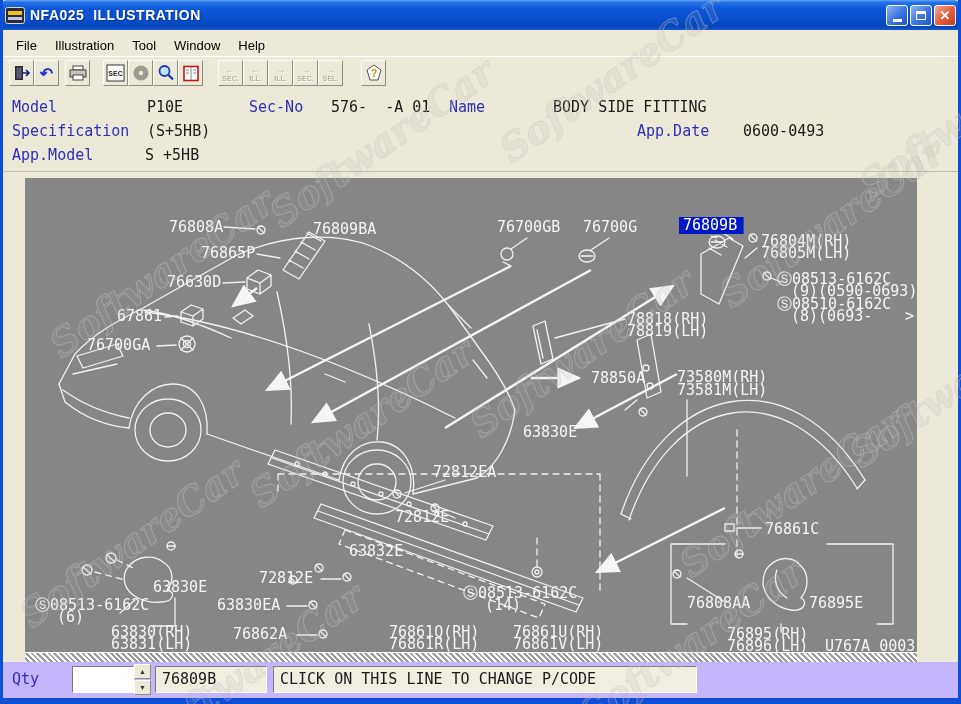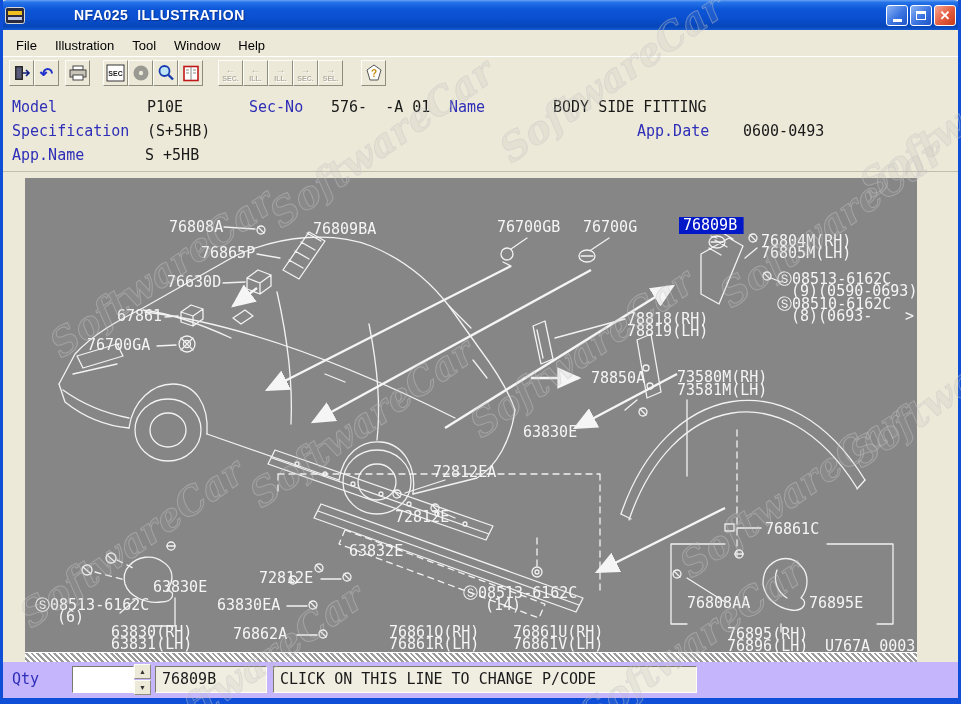--- a/index.html
+++ b/index.html
@@ -7,21 +7,21 @@
           font-family:"Liberation Sans",sans-serif;}
   
   .frame{position:absolute;inset:0;border:3px solid #0f4fd8;border-top:none;border-bottom-width:6px;
          pointer-events:none;z-index:55;}
   
   .titlebar{position:absolute;left:0;top:0;width:961px;height:30px;z-index:20;
     background:linear-gradient(180deg,#66a1f4 0%,#2573e8 8%,#0d56d8 30%,#0a4fd0 62%,#0646b8 88%,#1458cf 100%);
     border-radius:7px 7px 0 0;display:flex;align-items:center;padding:0 5px;box-sizing:border-box;}
   .appicon{width:20px;height:17px;margin-right:5px;flex:0 0 auto;}
   .wtitle{color:#fff;font-weight:bold;font-size:14px;white-space:pre;
-    text-shadow:1px 1px 1px #0a3390;letter-spacing:.5px;margin-left:44px;}
+    text-shadow:1px 1px 1px #0a3390;letter-spacing:.5px;}
   .winbtns{margin-left:auto;display:flex;gap:2px;}
   .wbtn{width:22px;height:21px;border:1px solid #fff;border-radius:3px;
     background:linear-gradient(135deg,#8cb4f4 0%,#3b74e0 55%,#1f55c8 100%);
     display:flex;align-items:center;justify-content:center;box-sizing:border-box;}
   .wbtn.close{background:linear-gradient(135deg,#f5a793 0%,#e25b3c 55%,#c83a1a 100%);}
   .glyph-min{width:9px;height:3px;background:#fff;margin-top:10px;}
   .glyph-max{width:10px;height:9px;border:1px solid #fff;border-top:3px solid #fff;box-sizing:border-box;}
   .glyph-close{color:#fff;font-weight:bold;font-size:13px;line-height:1;}
   
   .menubar{position:absolute;left:3px;top:30px;width:955px;height:27px;background:#ece9d8;
@@ -189,21 +189,21 @@
     <span class="ipos mono ilabel" style="left:9px;top:8px">Model</span>
     <span class="ipos mono ivalue" style="left:144px;top:8px">P10E</span>
     <span class="ipos mono ilabel" style="left:246px;top:8px">Sec-No</span>
     <span class="ipos mono ivalue" style="left:328px;top:8px">576-  -A 01</span>
     <span class="ipos mono ilabel" style="left:446px;top:8px">Name</span>
     <span class="ipos mono ivalue" style="left:550px;top:8px">BODY SIDE FITTING</span>
     <span class="ipos mono ilabel" style="left:9px;top:32px">Specification</span>
     <span class="ipos mono ivalue" style="left:144px;top:32px">(S+5HB)</span>
     <span class="ipos mono ilabel" style="left:634px;top:32px">App.Date</span>
     <span class="ipos mono ivalue" style="left:740px;top:32px">0600-0493</span>
-    <span class="ipos mono ilabel" style="left:9px;top:56px">App.Name</span>
+    <span class="ipos mono ilabel" style="left:9px;top:56px">App.Model</span>
     <span class="ipos mono ivalue" style="left:142px;top:56px">S +5HB</span>
   </div>
 
   <div class="canvas">
     <div class="illus">
       <svg id="ill-svg" width="892" height="474" viewBox="0 0 892 474">
         <defs>
           <marker id="ah" markerWidth="11" markerHeight="9" refX="9" refY="4.5" orient="auto">
             <path d="M0,0 L10,4.5 L0,9 z" fill="#f5f5f5"></path>
           </marker>

